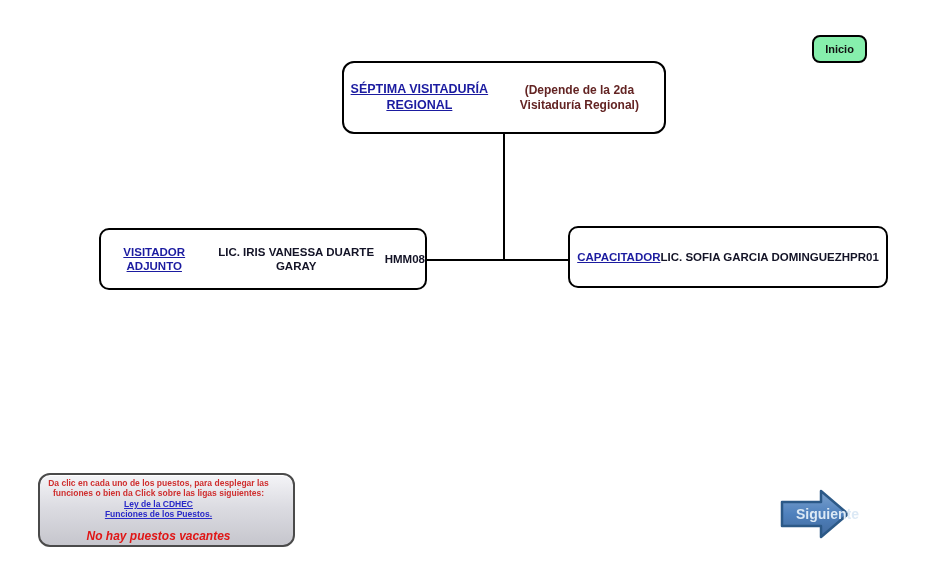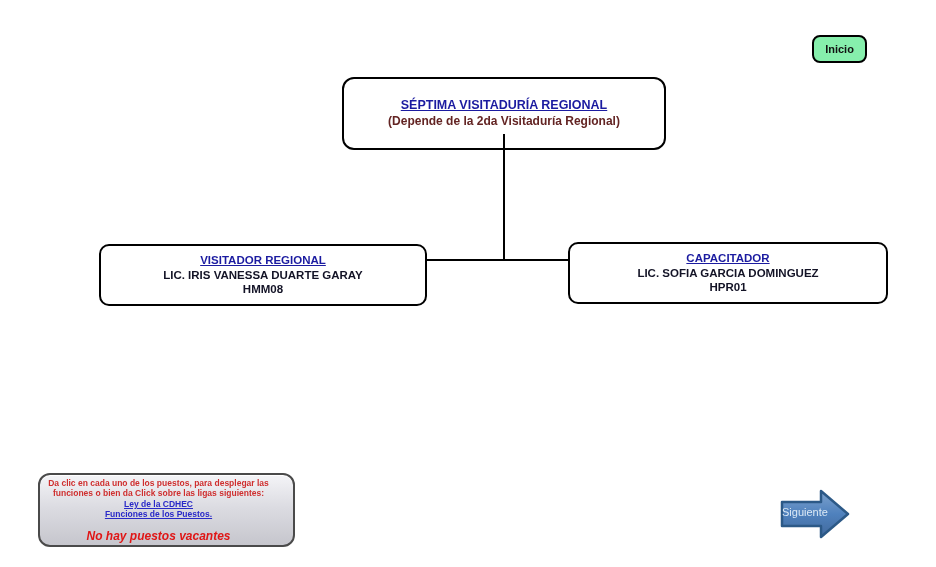--- a/index.html
+++ b/index.html
@@ -13,22 +13,22 @@
   .inicio-btn{
     left:812px;top:35px;width:55px;height:28px;
     border:2.5px solid #000;border-radius:8px;background:#86efac;
     display:flex;align-items:center;justify-content:center;
     font-weight:bold;font-size:11px;color:#111;cursor:pointer;box-sizing:border-box;
   }
 
   
   .node{
     border:2.5px solid #000;border-radius:12px;background:#fff;
-    box-sizing:border-box;display:flex;flex-direction:column;
-    align-items:center;justify-content:center;text-align:center;margin-top:16px;
+    box-sizing:border-box;display:flex;flex-direction:row;
+    align-items:center;justify-content:center;text-align:center;
   }
   .root-box{left:342px;top:61px;width:324px;height:73px;}
   .left-box{left:99px;top:228px;width:328px;height:62px;border-radius:10px;}
   .right-box{left:568px;top:226px;width:320px;height:62px;border-radius:10px;text-align:right;}
   .node-title{
     color:#1b1ba0;font-weight:bold;font-size:12px;
     text-decoration:underline;line-height:1.25;
   }
   .root-box .node-title{font-size:12.5px;}
   .node-subtitle{color:#632423;font-weight:bold;font-size:12px;line-height:1.25;}
@@ -56,41 +56,41 @@
   }
   .vacancy-note{
     color:#e01616;font-size:12px;font-weight:bold;font-style:italic;
     line-height:1.1;margin-top:11px;white-space:nowrap;
   }
 
   
   .siguiente{left:780px;top:487px;width:72px;height:54px;cursor:pointer;}
   .siguiente svg{position:absolute;left:0;top:0;}
   .siguiente-label{
-    position:absolute;left:2px;top:19px;width:40px;text-align:center;
-    color:#dce9f5;font-size:11px;font-weight:normal;
+    position:absolute;left:16px;top:19px;width:40px;text-align:center;
+    color:#dce9f5;font-size:14px;font-weight:bold;
   }
 </style>
 </head>
 <body>
 
 <div class="abs inicio-btn">
   <span>Inicio</span>
 </div>
 
 <div class="abs node root-box">
   <div class="node-title">SÉPTIMA VISITADURÍA REGIONAL</div>
   <div class="node-subtitle">(Depende de la 2da Visitaduría Regional)</div>
 </div>
 
 <div class="abs connector v-line"></div>
 <div class="abs connector h-line"></div>
 
 <div class="abs node left-box">
-  <div class="node-title" style="font-size:11.5px;">VISITADOR  REGIONAL</div>
+  <div class="node-title" style="font-size:11.5px;">VISITADOR  ADJUNTO</div>
   <div class="node-name">LIC. IRIS VANESSA DUARTE GARAY</div>
   <div class="node-code">HMM08</div>
 </div>
 
 <div class="abs node right-box">
   <div class="node-title" style="font-size:11.5px;">CAPACITADOR</div>
   <div class="node-name">LIC. SOFIA GARCIA DOMINGUEZ</div>
   <div class="node-code">HPR01</div>
 </div>
 

